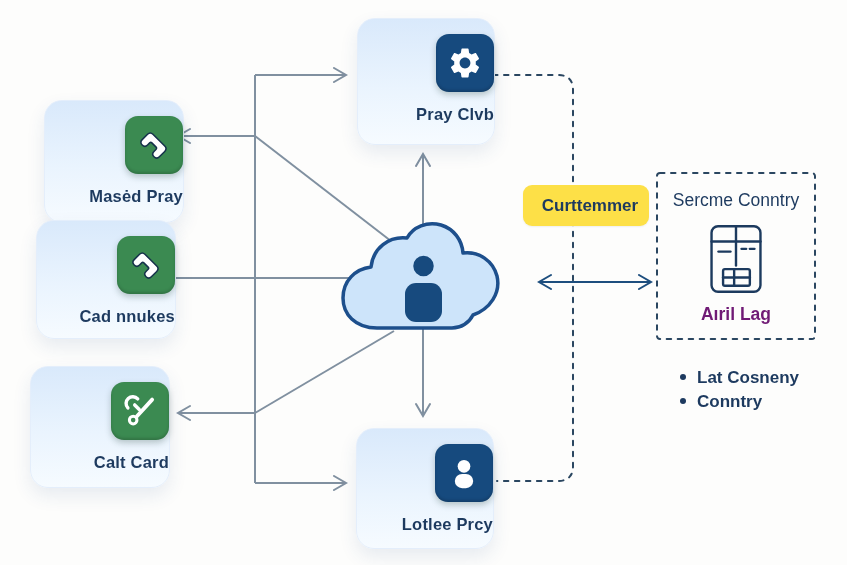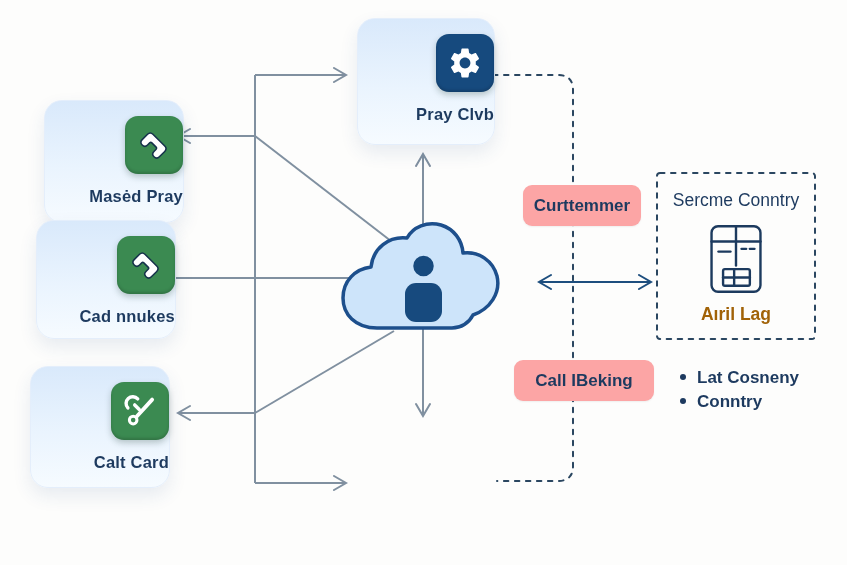--- a/index.html
+++ b/index.html
@@ -22,31 +22,32 @@
     width:58px;height:58px;border-radius:13px;margin-top:15px;
     display:flex;align-items:center;justify-content:center;
     box-shadow:0 3px 6px rgba(20,50,40,0.25), inset 0 -2px 3px rgba(0,0,0,0.16);
   }
   .iconsq.green{background:#3b8a51;}
   .iconsq.navy{background:#164a7e;}
   .node-label{
     margin-top:13px;font-size:16.5px;font-weight:600;color:#1d3a5f;letter-spacing:0.2px;
   }
   .chip{
-    position:absolute;z-index:3;background:#fca5a5;border-radius:9px;
+    position:absolute;z-index:3;background:#fde047;border-radius:9px;
     display:flex;align-items:center;justify-content:center;
     font-size:17px;font-weight:700;color:#1d3a5f;
     box-shadow:0 1px 2px rgba(0,0,0,0.06);
+    padding-left:8px;
   }
   .service{
     position:absolute;z-index:2;left:657px;top:173px;width:158px;height:166px;
     display:flex;flex-direction:column;align-items:center;
   }
   .service-title{margin-top:17px;font-size:17.5px;font-weight:400;color:#1d3a5f;}
-  .service-iconlabel{margin-top:9px;font-size:17.5px;font-weight:600;color:#a16207;}
+  .service-iconlabel{margin-top:9px;font-size:17.5px;font-weight:600;color:#701a75;}
   .service svg{margin-top:12px;}
   .notes{
     position:absolute;z-index:2;left:660px;top:351px;width:130px;
     list-style:none;margin:16px;padding:0;
   }
   .notes li{
     position:relative;padding-left:21px;font-size:17px;font-weight:600;
     color:#1d3a5f;line-height:1.25;margin-bottom:3px;
   }
   .dot{
@@ -136,23 +137,31 @@
 
   <div class="node" style="left:357px;top:18px;width:136px;height:125px;">
     <div class="iconsq navy">
       <svg width="36" height="36" viewBox="0 0 24 24">
         <path fill="#ffffff" d="M19.14,12.94c0.04-0.3,0.06-0.61,0.06-0.94c0-0.32-0.02-0.64-0.07-0.94l2.03-1.58c0.18-0.14,0.23-0.41,0.12-0.61 l-1.92-3.32c-0.12-0.22-0.37-0.29-0.59-0.22l-2.39,0.96c-0.5-0.38-1.03-0.7-1.62-0.94L14.4,2.81c-0.04-0.24-0.24-0.41-0.48-0.41 h-3.84c-0.24,0-0.43,0.17-0.47,0.41L9.25,5.35C8.66,5.59,8.12,5.92,7.63,6.29L5.24,5.33c-0.22-0.08-0.47,0-0.59,0.22L2.74,8.87 C2.62,9.08,2.66,9.34,2.86,9.48l2.03,1.58C4.84,11.36,4.8,11.69,4.8,12s0.02,0.64,0.07,0.94l-2.03,1.58 c-0.18,0.14-0.23,0.41-0.12,0.61l1.92,3.32c0.12,0.22,0.37,0.29,0.59,0.22l2.39-0.96c0.5,0.38,1.03,0.7,1.62,0.94l0.36,2.54 c0.05,0.24,0.24,0.41,0.48,0.41h3.84c0.24,0,0.44-0.17,0.47-0.41l0.36-2.54c0.59-0.24,1.13-0.56,1.62-0.94l2.39,0.96 c0.22,0.08,0.47,0,0.59-0.22l1.92-3.32c0.12-0.22,0.07-0.47-0.12-0.61L19.14,12.94z M12,15.6c-1.98,0-3.6-1.62-3.6-3.6 s1.62-3.6,3.6-3.6s3.6,1.62,3.6,3.6S13.98,15.6,12,15.6z"></path>
       </svg>
     </div>
     <div class="node-label">Pray Clvb</div>
   </div>
 
+  <div class="node" style="left:356px;top:428px;width:136px;height:119px;">
+    <div class="iconsq navy">
+      <svg width="38" height="38" viewBox="0 0 24 24">
+        <circle cx="12" cy="7.8" r="4" fill="#ffffff"></circle>
+        <rect x="6.2" y="12.6" width="11.6" height="9" rx="4.6" fill="#ffffff"></rect>
+      </svg>
+    </div>
+    <div class="node-label">Lotlee Prcy</div>
+  </div>
 
   <div class="chip" style="left:523px;top:185px;width:118px;height:41px;">Curttemmer</div>
-  <div class="chip" style="left:514px;top:360px;width:140px;height:41px;">Call IBeking</div>
 
   <div class="service">
     <div class="service-title">Sercme Conntry</div>
     <svg width="56" height="72" viewBox="0 0 60 78">
       <g stroke="#1c3a5e" stroke-width="2.6" fill="none" stroke-linecap="round">
         <rect x="3.5" y="3.5" width="53" height="71" rx="7"></rect>
         <line x1="3.5" y1="20" x2="56.5" y2="20"></line>
         <line x1="30" y1="3.5" x2="30" y2="46"></line>
         <line x1="11" y1="31" x2="24" y2="31"></line>
         <line x1="36" y1="28" x2="41" y2="28"></line>

